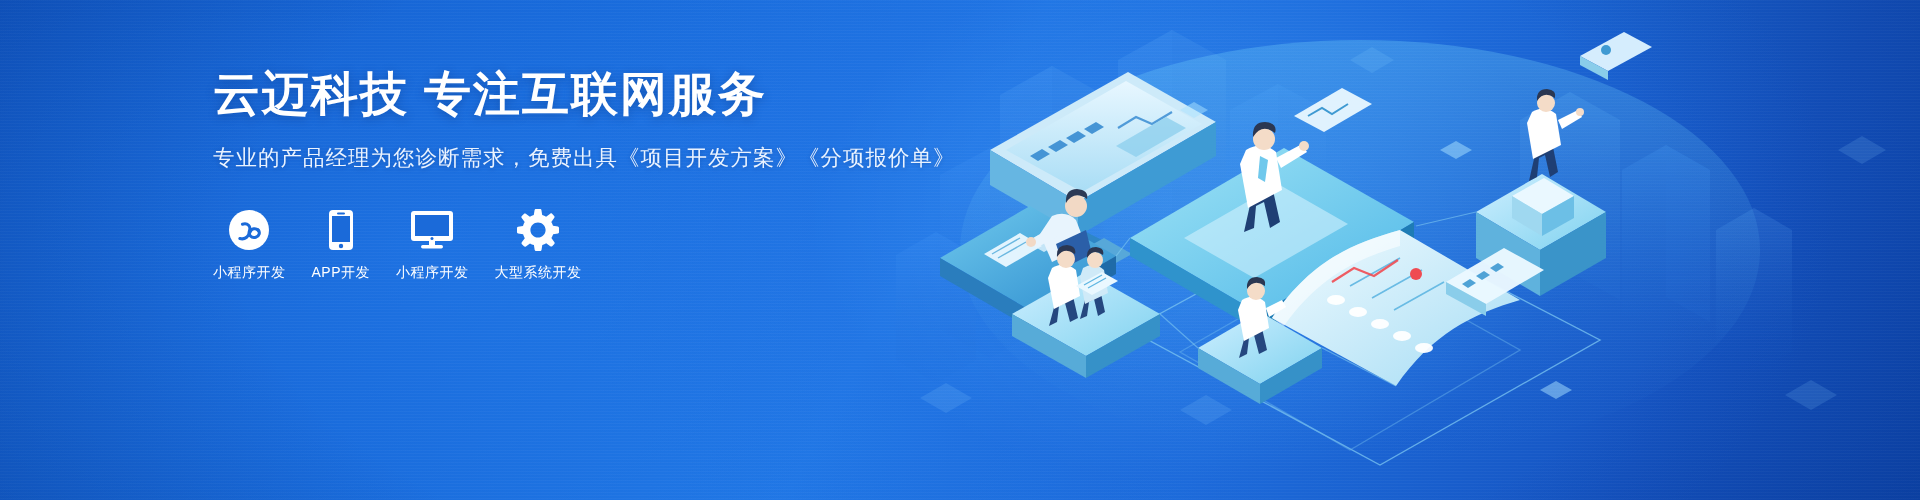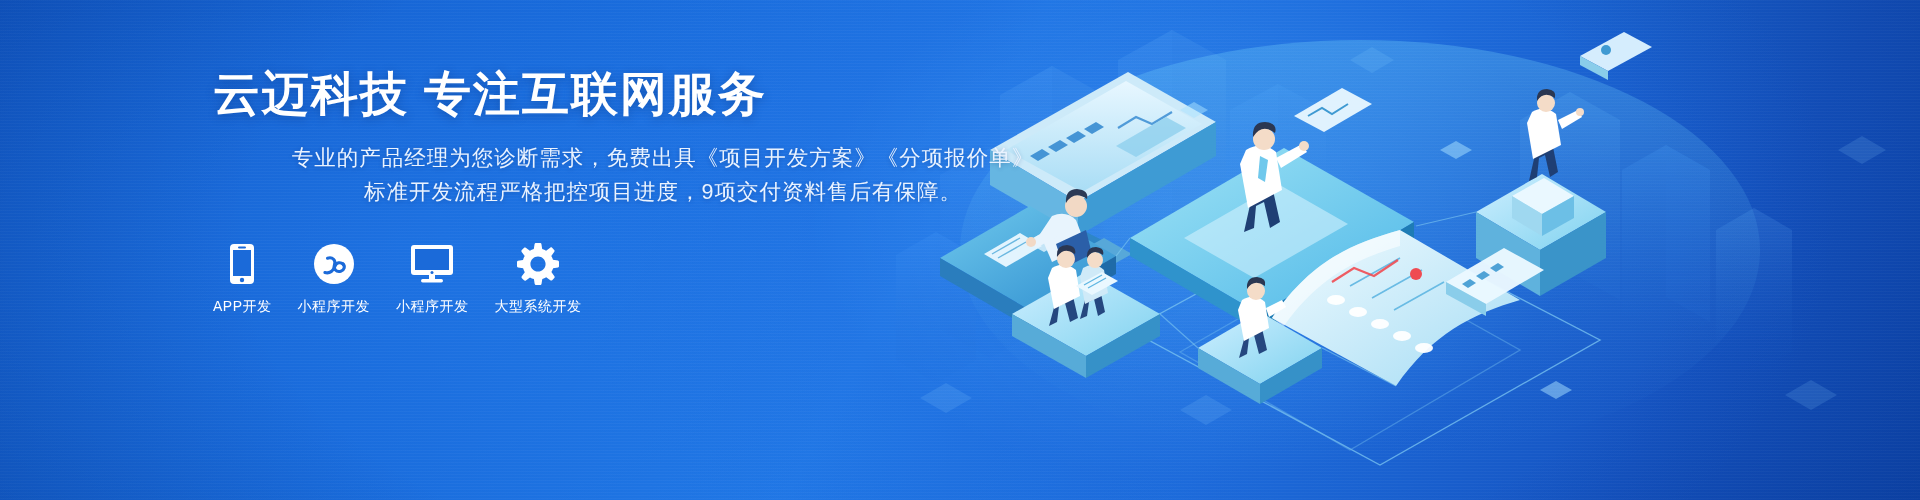--- a/index.html
+++ b/index.html
@@ -31,21 +31,21 @@
   .copy{position:absolute;left:213px;top:66px;width:900px;z-index:6;}
   .title{
     font-size:47px;line-height:1.18;font-weight:bold;color:#ffffff;
     letter-spacing:2px;white-space:nowrap;
     text-shadow:0 2px 10px rgba(3,40,110,0.35);
     font-family:"Liberation Sans","DejaVu Sans",sans-serif;
   }
   .sub{margin-top:20px;}
   .sub-line{
     font-size:21.5px;line-height:34px;color:#eaf3ff;letter-spacing:1px;
-    white-space:nowrap;text-shadow:0 1px 4px rgba(3,40,110,0.30);text-align:center;
+    white-space:nowrap;text-shadow:0 1px 4px rgba(3,40,110,0.30);
   }
 
   
   .services{display:flex;align-items:flex-end;margin-top:34px;}
   .svc{display:flex;flex-direction:column;align-items:center;width:auto;margin-right:26px;}
   .svc:last-child{margin-right:0;}
   .svc-ico{height:42px;display:flex;align-items:center;justify-content:center;}
   .svc-ico svg{display:block;}
   .svc-label{margin-top:13px;font-size:14px;color:#ffffff;letter-spacing:0.5px;white-space:nowrap;}
 
@@ -326,46 +326,45 @@
   </div>
 
   <div class="scan"></div>
   <div class="vig"></div>
 
   <div class="copy">
     <div class="title">云迈科技 专注互联网服务</div>
 
     <div class="sub">
       <div class="sub-line">专业的产品经理为您诊断需求，免费出具《项目开发方案》《分项报价单》</div>
-      <div class="sub-line">标准开发流程严格把控项目进度，9项交付资料售后有保障。</div>
     </div>
 
     <div class="services">
+
+      <div class="svc">
+        <span class="svc-ico">
+          <svg width="42" height="42" viewBox="0 0 42 42" xmlns="http://www.w3.org/2000/svg">
+            <circle cx="21" cy="21" r="20" fill="#ffffff"></circle>
+            <path d="M14.5 15.2 c5.2 -1.6 8.6 2.2 7.0 6.6 c-1.5 4.2 1.8 7.6 6.3 6.4 c3.5 -0.9 4.6 -5.0 2.2 -7.2" fill="none" stroke="#1b6ad9" stroke-width="3.1" stroke-linecap="round"></path>
+            <path d="M30.0 21.0 c-2.4 -2.2 -6.6 -1.6 -7.9 1.9 c-1.6 4.4 -5.0 8.2 -10.2 6.6" fill="none" stroke="#1b6ad9" stroke-width="3.1" stroke-linecap="round"></path>
+          </svg>
+        </span>
+        <span class="svc-label">小程序开发</span>
+      </div>
 
       <div class="svc">
         <span class="svc-ico">
           <svg width="26" height="42" viewBox="0 0 26 42" xmlns="http://www.w3.org/2000/svg">
             <rect x="1" y="1" width="24" height="40" rx="4" ry="4" fill="#ffffff"></rect>
             <rect x="4" y="7" width="18" height="26" fill="#1b6ad9"></rect>
             <rect x="9" y="3.4" width="8" height="2.2" rx="1.1" fill="#1b6ad9"></rect>
             <circle cx="13" cy="37" r="2.2" fill="#1b6ad9"></circle>
           </svg>
         </span>
         <span class="svc-label">APP开发</span>
-      </div>
-
-      <div class="svc">
-        <span class="svc-ico">
-          <svg width="42" height="42" viewBox="0 0 42 42" xmlns="http://www.w3.org/2000/svg">
-            <circle cx="21" cy="21" r="20" fill="#ffffff"></circle>
-            <path d="M14.5 15.2 c5.2 -1.6 8.6 2.2 7.0 6.6 c-1.5 4.2 1.8 7.6 6.3 6.4 c3.5 -0.9 4.6 -5.0 2.2 -7.2" fill="none" stroke="#1b6ad9" stroke-width="3.1" stroke-linecap="round"></path>
-            <path d="M30.0 21.0 c-2.4 -2.2 -6.6 -1.6 -7.9 1.9 c-1.6 4.4 -5.0 8.2 -10.2 6.6" fill="none" stroke="#1b6ad9" stroke-width="3.1" stroke-linecap="round"></path>
-          </svg>
-        </span>
-        <span class="svc-label">小程序开发</span>
       </div>
 
 
       <div class="svc">
         <span class="svc-ico">
           <svg width="44" height="42" viewBox="0 0 44 42" xmlns="http://www.w3.org/2000/svg">
             <rect x="1" y="2" width="42" height="30" rx="3" ry="3" fill="#ffffff"></rect>
             <rect x="5" y="6" width="34" height="21" fill="#1b6ad9"></rect>
             <circle cx="22" cy="29.6" r="1.5" fill="#1b6ad9"></circle>
             <rect x="19" y="32" width="6" height="4" fill="#ffffff"></rect>

